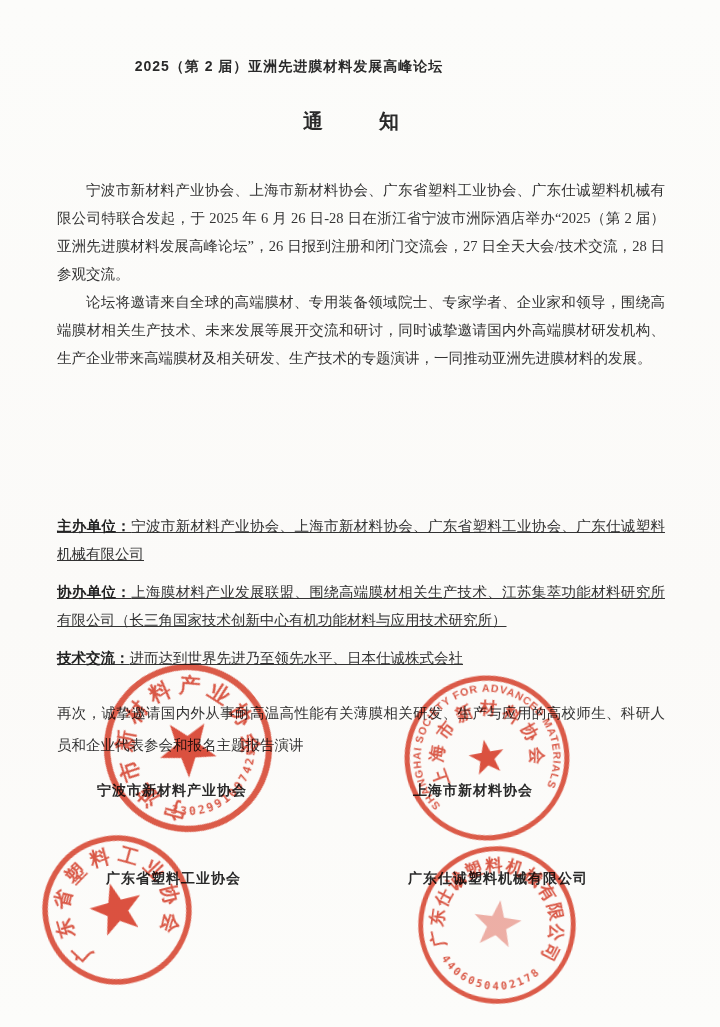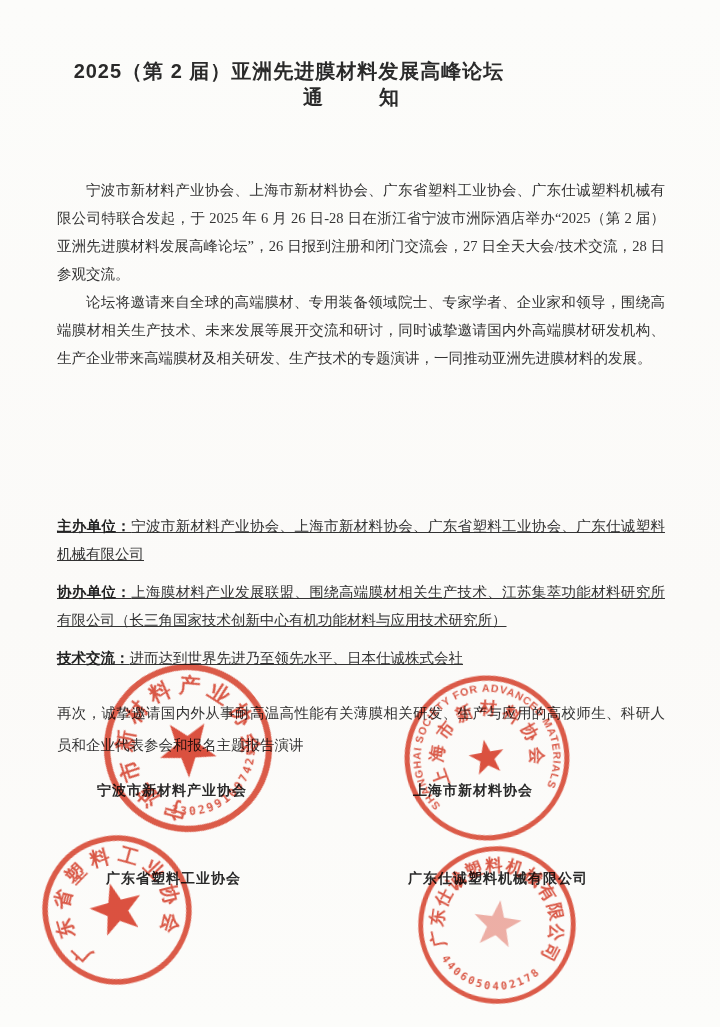--- a/index.html
+++ b/index.html
@@ -6,24 +6,24 @@
   body{
     width:720px;height:1027px;position:relative;overflow:hidden;
     background:#fcfcfa;
     font-family:"Liberation Serif", serif;
     color:#2e2e2e;
   }
   .page{position:absolute;inset:0;background:linear-gradient(180deg,#fcfcfa 0%,#fbfaf8 60%,#fcfcfa 100%);}
   .doc-title{
     position:absolute;top:58px;left:0;width:578px;text-align:center;
     font-family:"Liberation Sans", sans-serif;font-weight:bold;
-    font-size:20px;letter-spacing:1px;color:#2a2a2a;
+    font-size:14px;letter-spacing:1px;color:#2a2a2a;
   }
   .doc-subtitle{
-    position:absolute;top:84px;left:0;width:720px;text-align:center;
+    position:absolute;top:108px;left:0;width:720px;text-align:center;
     font-family:"Liberation Sans", sans-serif;font-weight:bold;
     font-size:20px;letter-spacing:18px;color:#2a2a2a;
   }
   .body-text{
     position:absolute;left:57px;right:55px;top:176px;
     font-size:14.5px;line-height:28px;text-align:justify;color:#333;
   }
   .body-text p{margin:0;text-indent:2em;}
   .units{
     position:absolute;left:57px;right:55px;top:512px;

